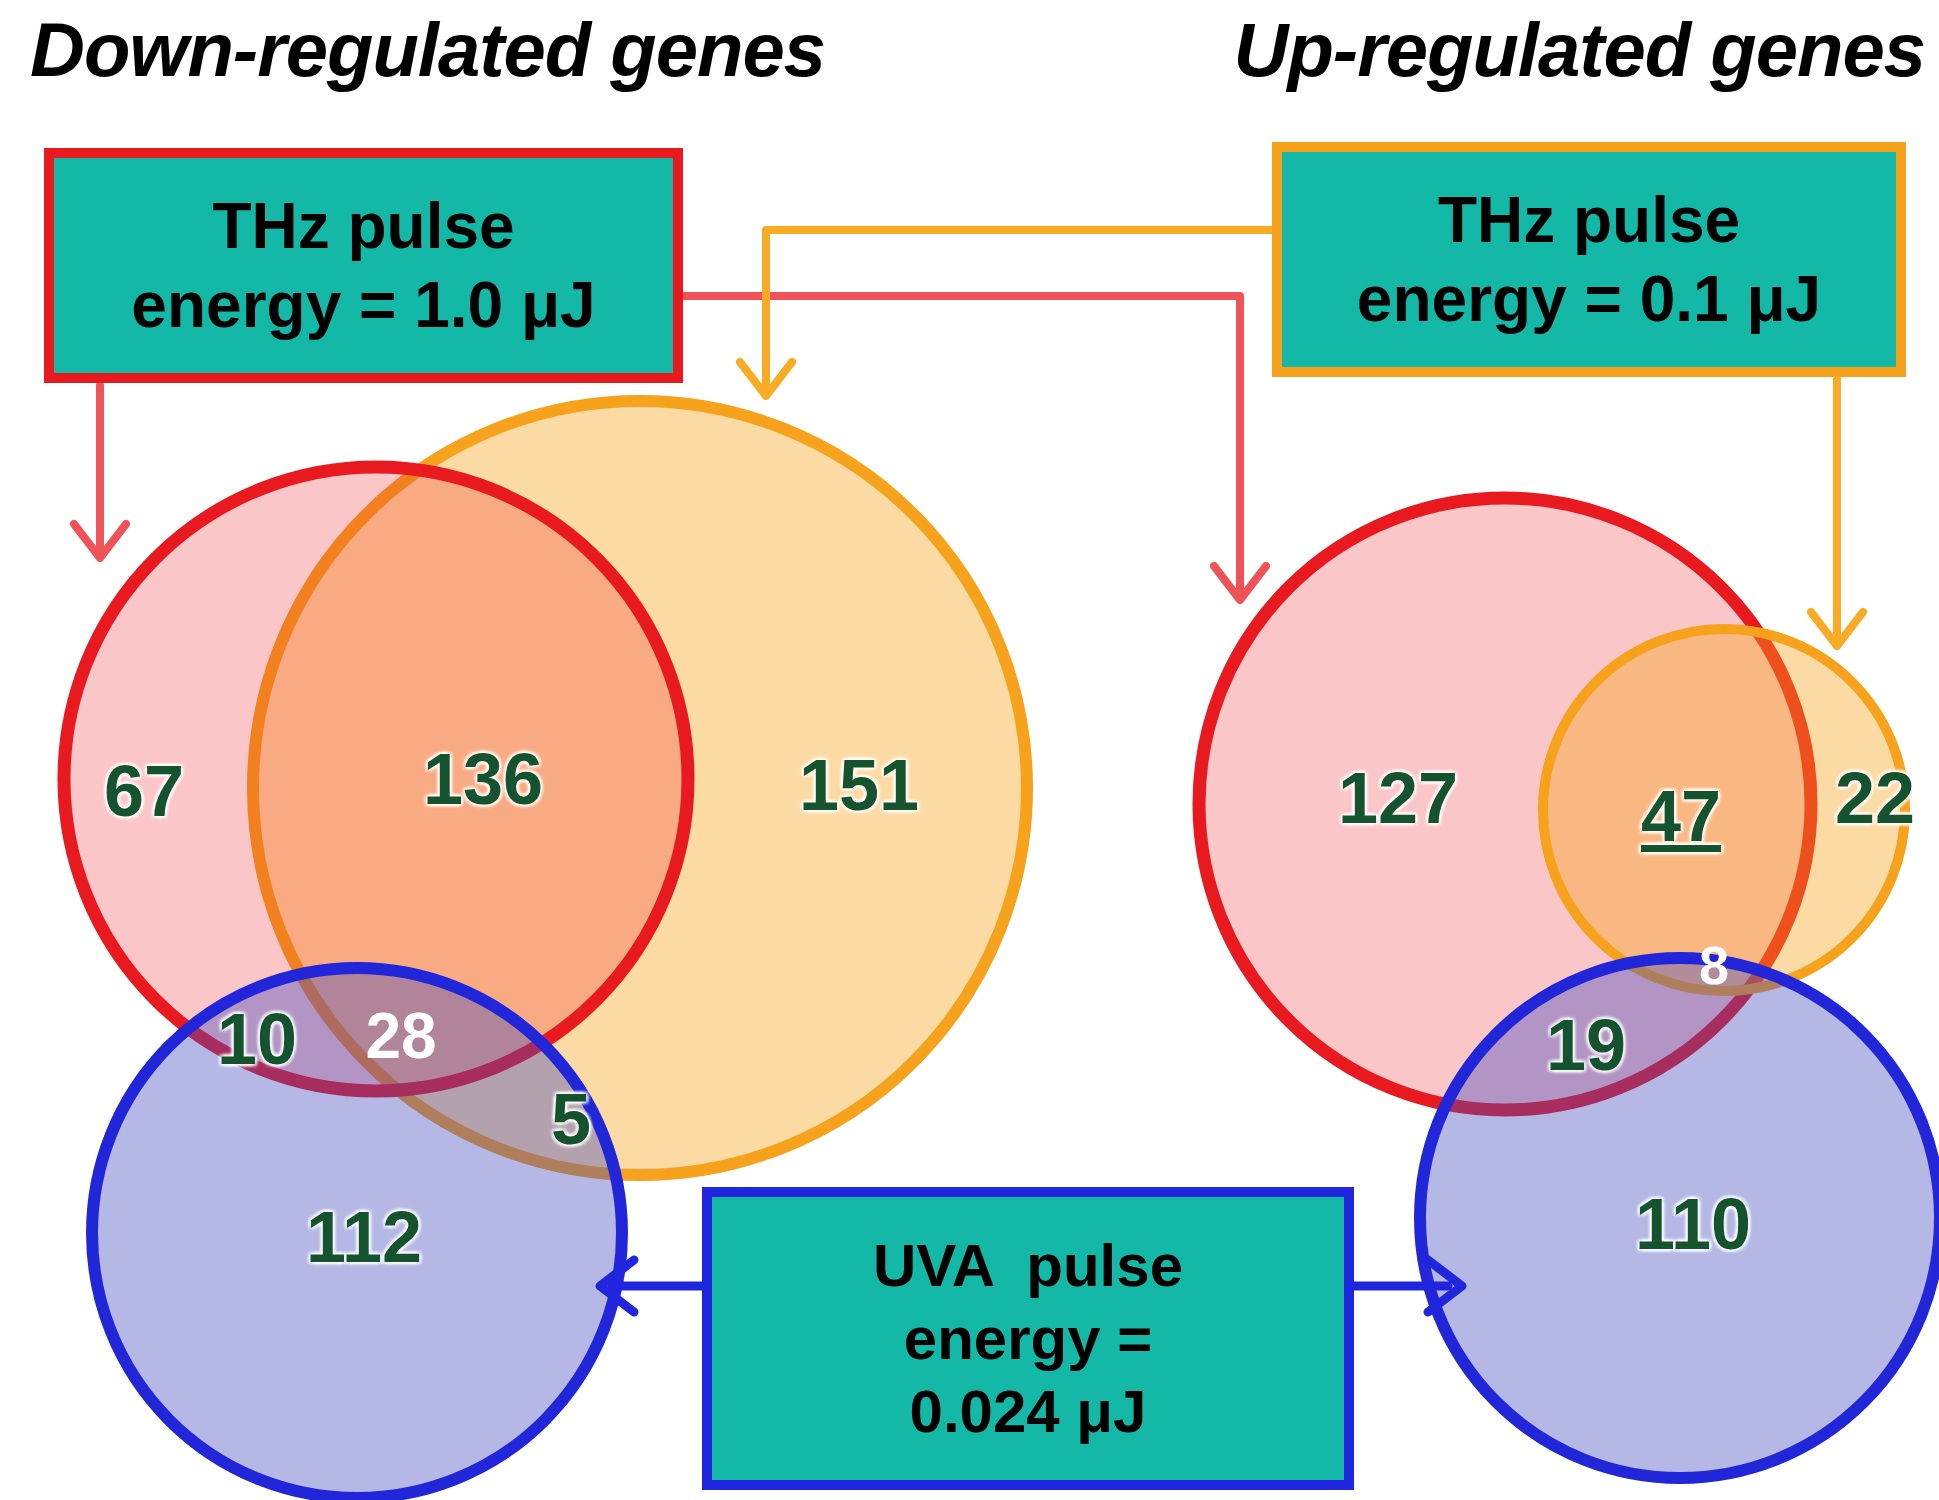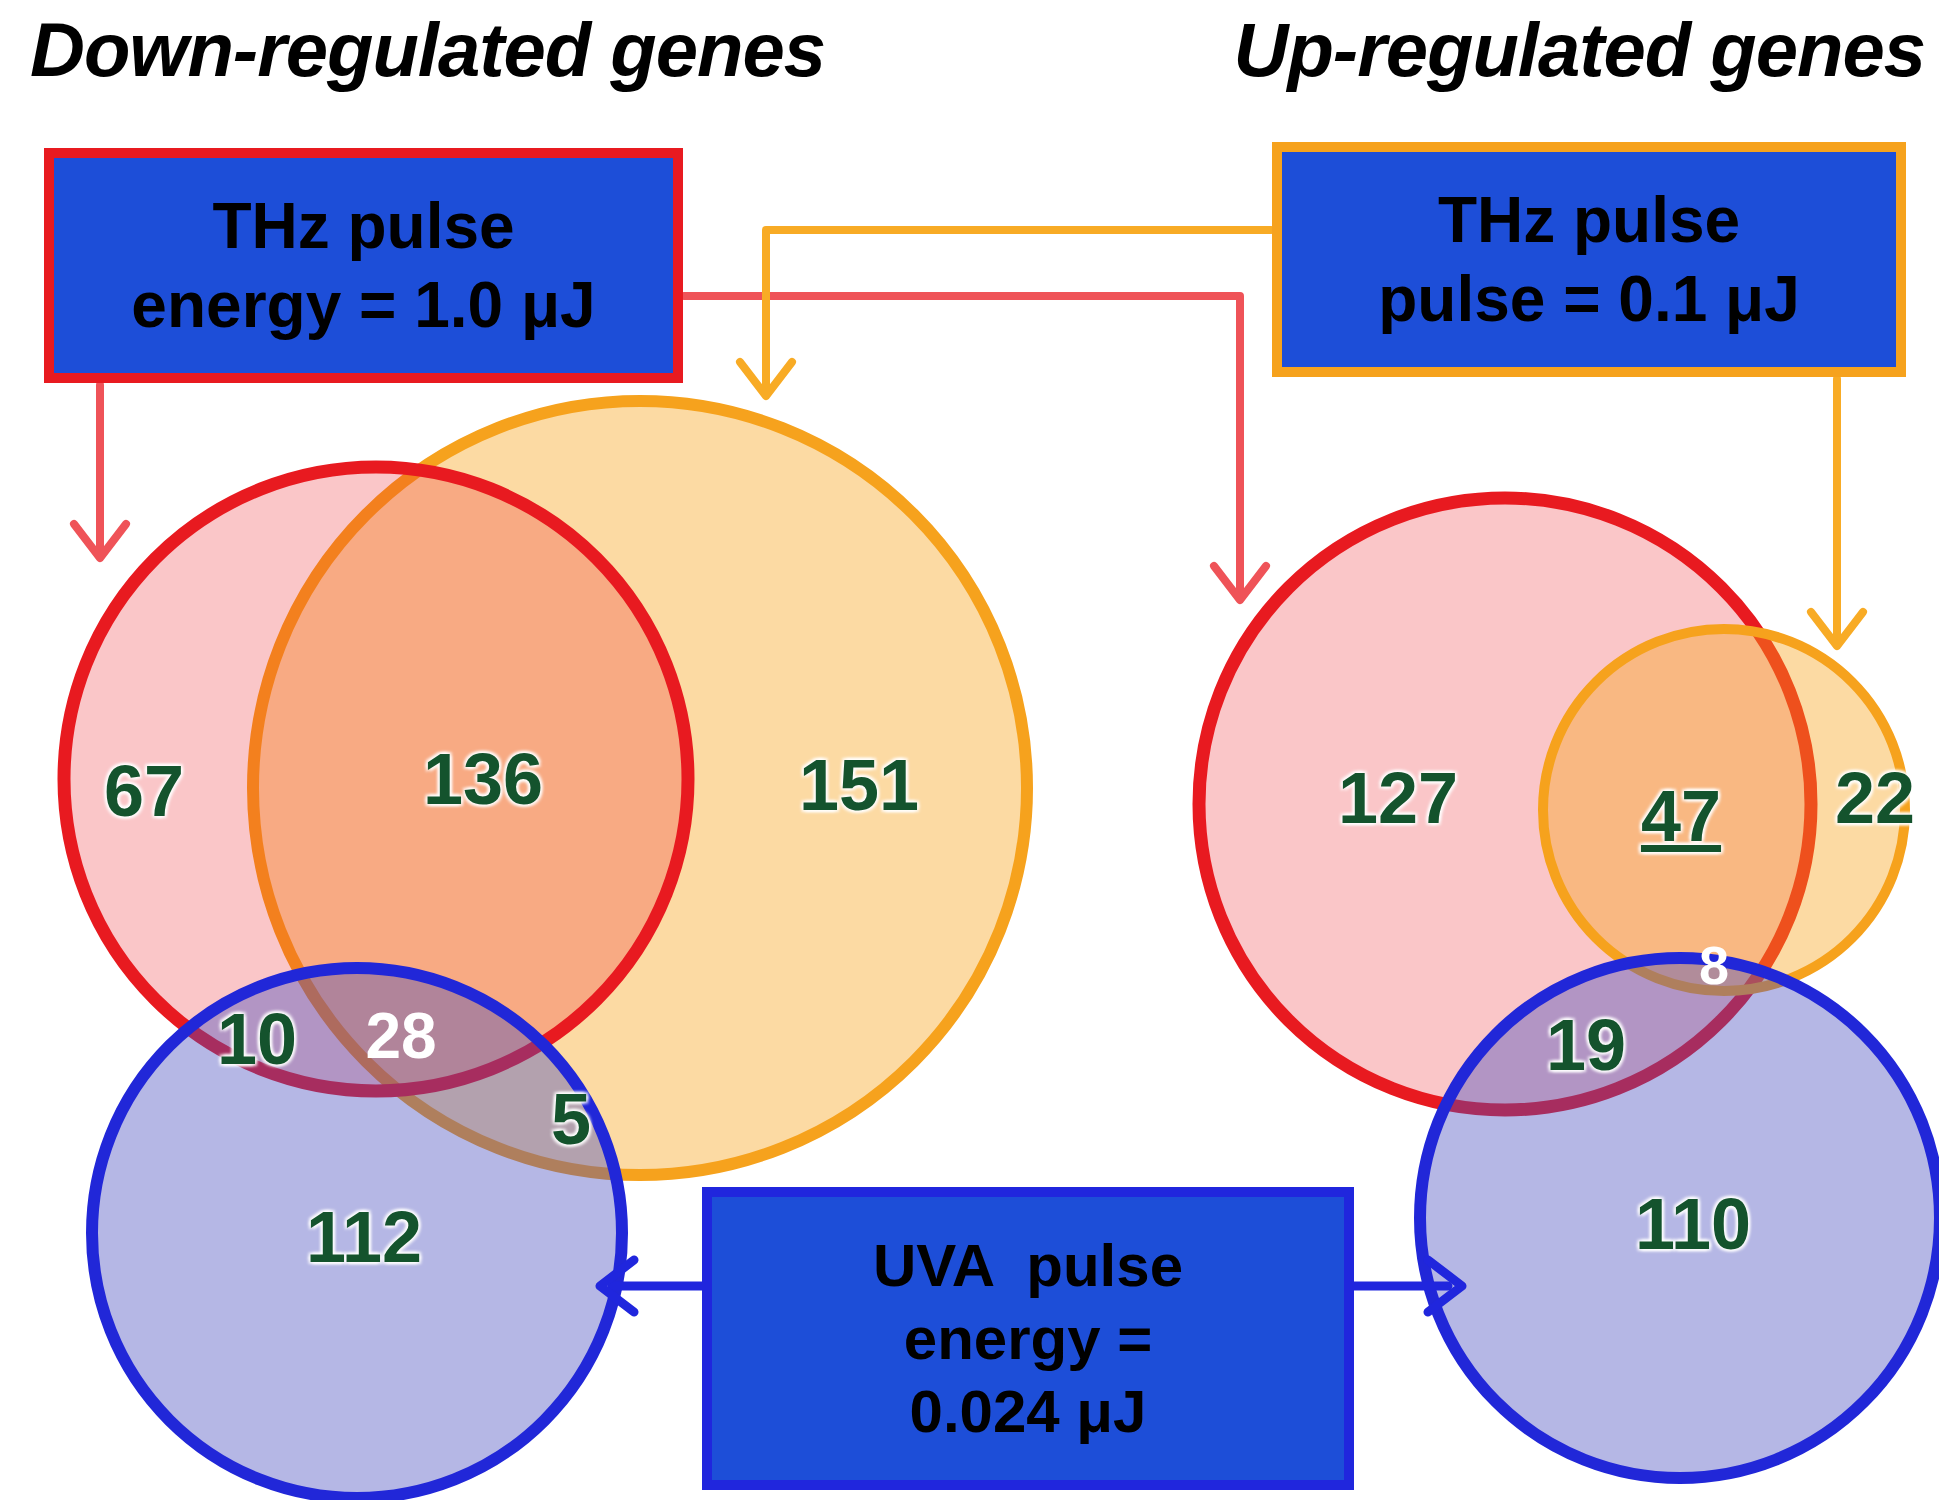--- a/index.html
+++ b/index.html
@@ -4,21 +4,21 @@
 <style>
   html,body { margin:0; padding:0; background:#fff; }
   body { width:1939px; height:1500px; position:relative; overflow:hidden;
          font-family:"Liberation Sans", sans-serif; color:#000; }
   .stage { position:absolute; inset:0; }
   svg.canvas { position:absolute; left:0; top:0; width:1939px; height:1500px; }
 
   .fig-title { position:absolute; font-style:italic; font-weight:bold;
                font-size:76px; letter-spacing:-1px; white-space:pre; }
 
-  .label-box { position:absolute; box-sizing:border-box; background:#1d4ed8;
+  .label-box { position:absolute; box-sizing:border-box; background:#14b8a6;
                display:flex; flex-direction:column; justify-content:center;
                align-items:center; text-align:center; font-weight:bold;
                font-size:64px; line-height:1.22; z-index:5; }
   .label-box .line { white-space:pre; }
   .box-red    { border:10px solid #e81a20; }
   .box-orange { border:10px solid #f6a21d; }
   .box-blue   { border:10px solid #2026dd; font-size:60px; }
 
   .count { position:absolute; transform:translate(-50%,-50%);
            font-weight:bold; font-size:72px; color:#14532d; z-index:4;
@@ -75,21 +75,21 @@
   <div class="fig-title" style="left:30px; top:6px;">Down-regulated genes</div>
   <div class="fig-title" style="right:14px; top:6px;">Up-regulated genes</div>
 
   <div class="label-box box-red" style="left:44px; top:148px; width:639px; height:235px;">
     <div class="line">THz pulse</div>
     <div class="line">energy = 1.0 μJ</div>
   </div>
 
   <div class="label-box box-orange" style="left:1272px; top:142px; width:634px; height:235px;">
     <div class="line">THz pulse</div>
-    <div class="line">pulse = 0.1 μJ</div>
+    <div class="line">energy = 0.1 μJ</div>
   </div>
 
   <div class="label-box box-blue" style="left:702px; top:1187px; width:652px; height:303px;text-align:center;">
     <div class="line">UVA  pulse</div>
     <div class="line">energy =</div>
     <div class="line">0.024 μJ</div>
   </div>
 
   <div class="count" style="left:144px; top:791px;">67</div>
   <div class="count" style="left:483px; top:779px;">136</div>

